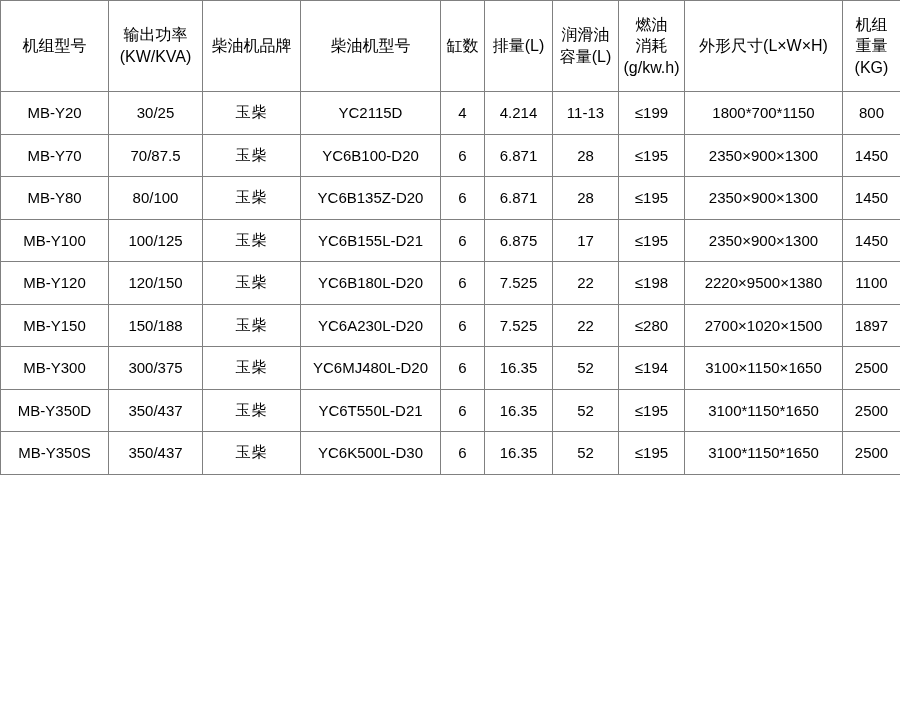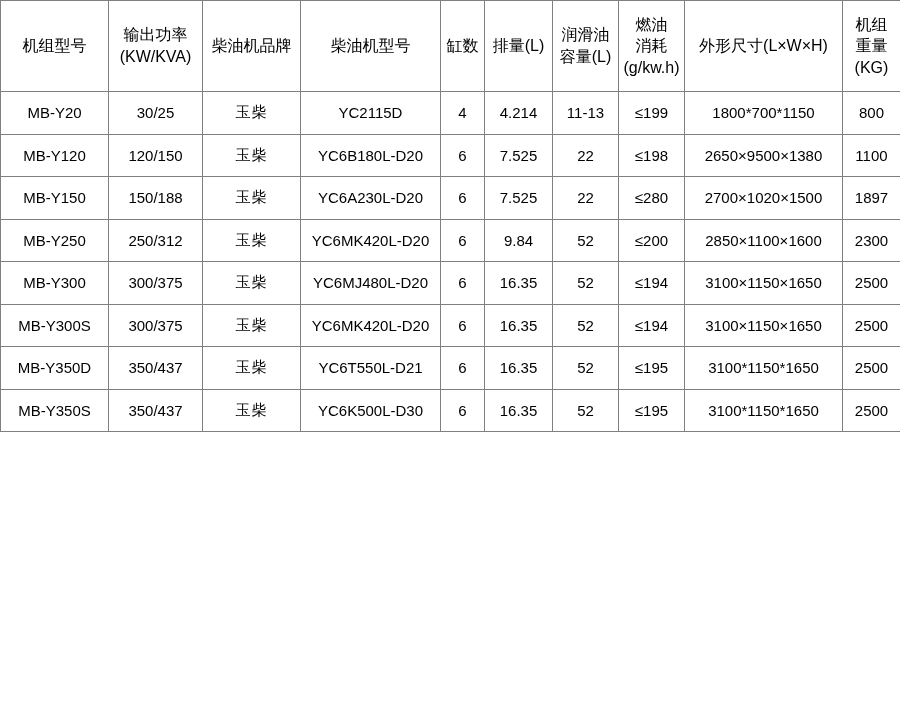--- a/index.html
+++ b/index.html
@@ -117,80 +117,92 @@
         <td class="brand-cell">玉柴</td>
         <td>YC2115D</td>
         <td>4</td>
         <td>4.214</td>
         <td>11-13</td>
         <td>≤199</td>
         <td>1800*700*1150</td>
         <td>800</td>
       </tr>
       <tr>
+        <td>MB-Y70</td>
+        <td>70/87.5</td>
+        <td class="brand-cell">玉柴</td>
+        <td>YC6B100-D20</td>
+        <td>6</td>
+        <td>6.871</td>
+        <td>28</td>
+        <td>≤195</td>
+        <td>2350×900×1300</td>
+        <td>1450</td>
+      </tr>
+      <tr>
+        <td>MB-Y80</td>
+        <td>80/100</td>
+        <td class="brand-cell">玉柴</td>
+        <td>YC6B135Z-D20</td>
+        <td>6</td>
+        <td>6.871</td>
+        <td>28</td>
+        <td>≤195</td>
+        <td>2350×900×1300</td>
+        <td>1450</td>
+      </tr>
+      <tr>
+        <td>MB-Y100</td>
+        <td>100/125</td>
+        <td class="brand-cell">玉柴</td>
+        <td>YC6B155L-D21</td>
+        <td>6</td>
+        <td>6.875</td>
+        <td>17</td>
+        <td>≤195</td>
+        <td>2350×900×1300</td>
+        <td>1450</td>
+      </tr>
+      <tr>
         <td>MB-Y120</td>
         <td>120/150</td>
         <td class="brand-cell">玉柴</td>
         <td>YC6B180L-D20</td>
         <td>6</td>
         <td>7.525</td>
         <td>22</td>
         <td>≤198</td>
-        <td>2650×9500×1380</td>
+        <td>2220×9500×1380</td>
         <td>1100</td>
       </tr>
       <tr>
         <td>MB-Y150</td>
         <td>150/188</td>
         <td class="brand-cell">玉柴</td>
         <td>YC6A230L-D20</td>
         <td>6</td>
         <td>7.525</td>
         <td>22</td>
         <td>≤280</td>
         <td>2700×1020×1500</td>
         <td>1897</td>
       </tr>
       <tr>
-        <td>MB-Y250</td>
-        <td>250/312</td>
-        <td class="brand-cell">玉柴</td>
-        <td>YC6MK420L-D20</td>
-        <td>6</td>
-        <td>9.84</td>
-        <td>52</td>
-        <td>≤200</td>
-        <td>2850×1100×1600</td>
-        <td>2300</td>
-      </tr>
-      <tr>
         <td>MB-Y300</td>
         <td>300/375</td>
         <td class="brand-cell">玉柴</td>
         <td>YC6MJ480L-D20</td>
         <td>6</td>
         <td>16.35</td>
         <td>52</td>
         <td>≤194</td>
         <td>3100×1150×1650</td>
         <td>2500</td>
       </tr>
       <tr>
-        <td>MB-Y300S</td>
-        <td>300/375</td>
-        <td class="brand-cell">玉柴</td>
-        <td>YC6MK420L-D20</td>
-        <td>6</td>
-        <td>16.35</td>
-        <td>52</td>
-        <td>≤194</td>
-        <td>3100×1150×1650</td>
-        <td>2500</td>
-      </tr>
-      <tr>
         <td>MB-Y350D</td>
         <td>350/437</td>
         <td class="brand-cell">玉柴</td>
         <td>YC6T550L-D21</td>
         <td>6</td>
         <td>16.35</td>
         <td>52</td>
         <td>≤195</td>
         <td>3100*1150*1650</td>
         <td>2500</td>

